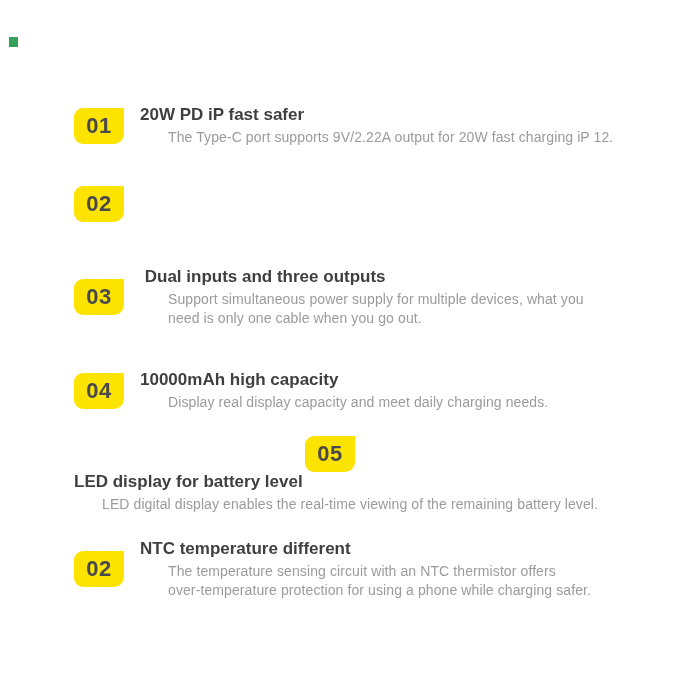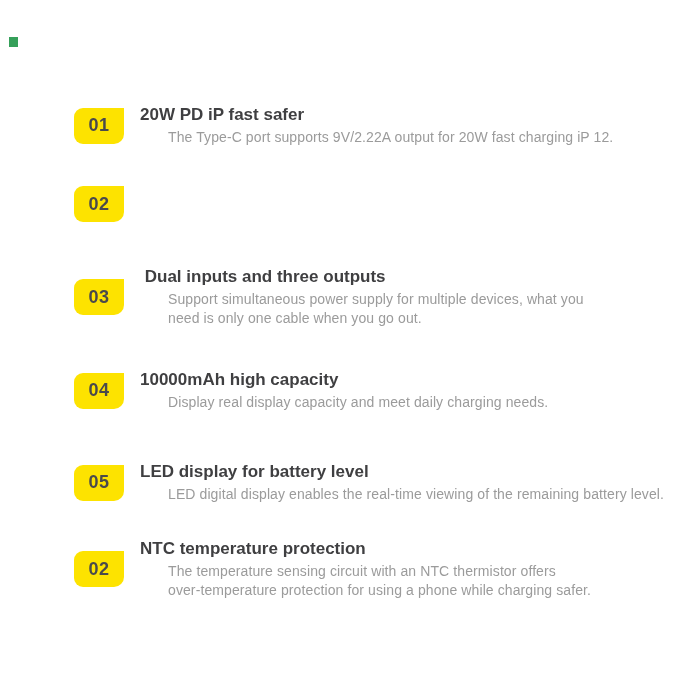--- a/index.html
+++ b/index.html
@@ -30,35 +30,35 @@
   .item {
     position: absolute;
     left: 74px;
     display: flex;
     align-items: center;
   }
   .item:nth-child(1) { top: 105px; }
   .item:nth-child(2) { top: 186px; }
   .item:nth-child(3) { top: 267px; }
   .item:nth-child(4) { top: 370px; }
-  .item:nth-child(5) { top: 462px; }
+  .item:nth-child(5) { top: 436px; flex-direction: column; }
   .item:nth-child(6) { top: 539px; }
   .badge {
     flex: 0 0 auto;
     width: 50px;
     height: 36px;
     margin-right: 16px;
     background: var(--badge-color, #fde300);
     border-radius: 9px 0 10px 9px;
     display: flex;
     align-items: center;
     justify-content: center;
   }
   .num {
-    font-size: 18px;
+    font-size: 22px;
     font-weight: 700;
     color: var(--badge-number-color, #4a4a4c);
     letter-spacing: 0.5px;
   }
   .text {
     width: 528px;
   }
   .title {
     font-size: 17px;
     font-weight: 700;
@@ -123,18 +123,18 @@
       <div class="text">
         <div class="title">LED display for battery level</div>
         <div class="desc">LED digital display enables the real-time viewing of the remaining battery level.</div>
       </div>
     </div>
     <div class="item">
       <div class="badge">
         <span class="num">02</span>
       </div>
       <div class="text">
-        <div class="title">NTC temperature protection</div>
+        <div class="title">NTC temperature different</div>
         <div class="desc">The temperature sensing circuit with an NTC thermistor offers
 over-temperature protection for using a phone while charging safer.</div>
       </div>
     </div>
   </div>
 
 </body></html>

